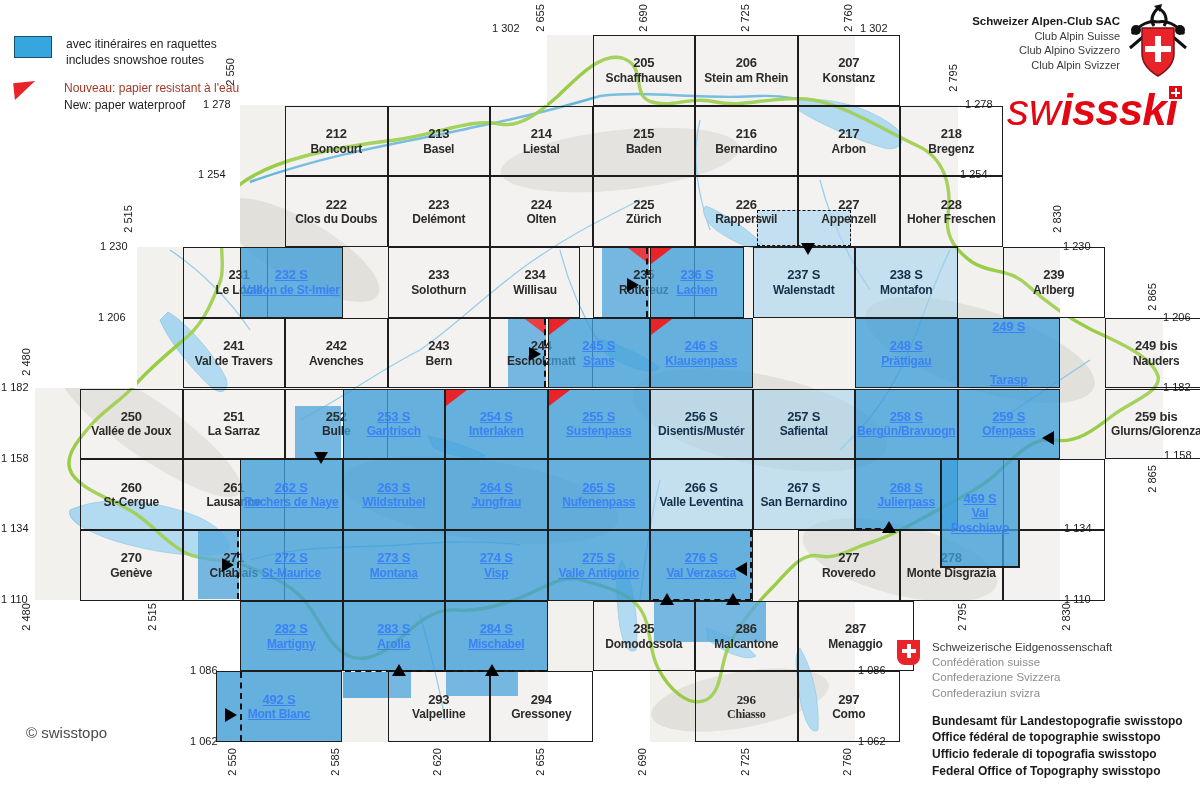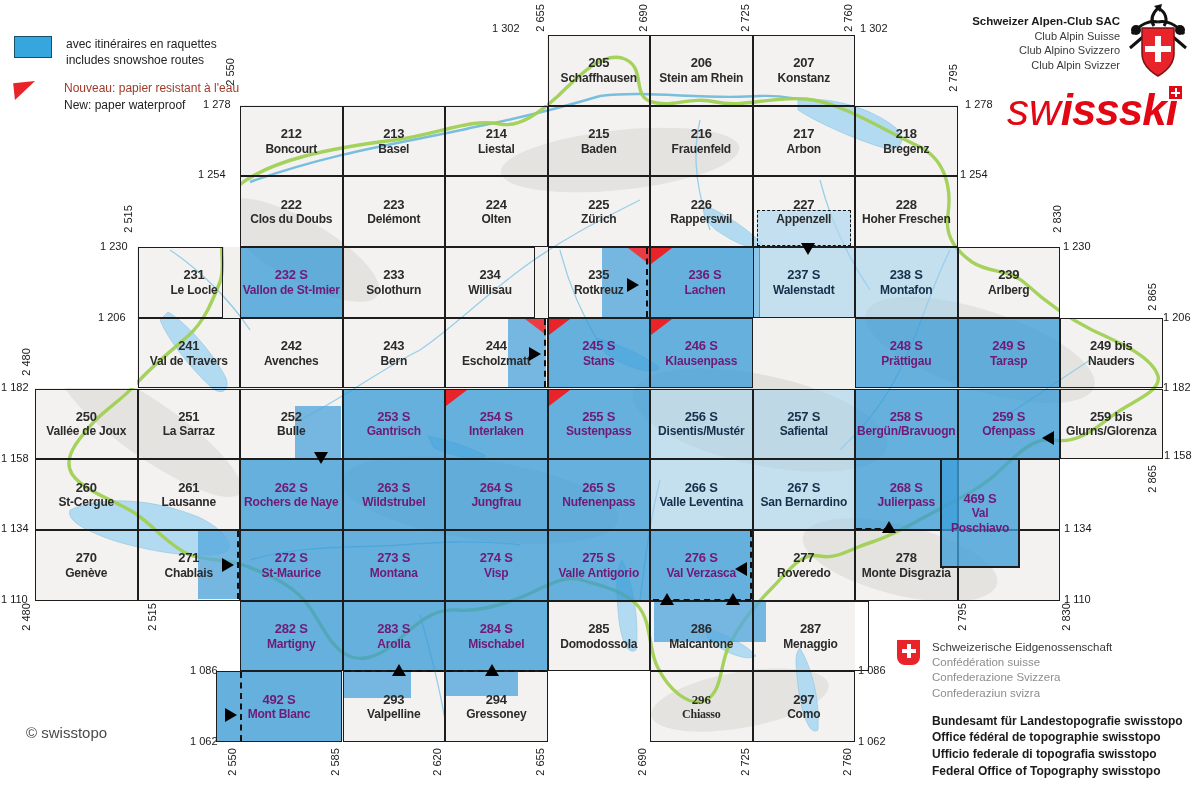--- a/index.html
+++ b/index.html
@@ -5,24 +5,24 @@
   html,body{margin:0;padding:0;background:#fff;}
   body{width:1200px;height:785px;position:relative;overflow:hidden;
        font-family:"Liberation Sans","DejaVu Sans",sans-serif;color:#222;}
   #map{position:absolute;inset:0;}
   #basemap{position:absolute;left:0;top:0;}
   
   .sheet{position:absolute;border:1px solid #1d1d1d;box-sizing:border-box;
          display:flex;flex-direction:column;align-items:center;justify-content:center;}
   .f-b{background:rgba(62,158,216,.78);}
   .f-l{background:rgba(168,211,238,.62);}
-  .f-w{background:rgba(255,255,255,.12);}
+  .f-w{background:rgba(255,255,255,.12);margin-left:45px;}
   .snum{font-size:13px;font-weight:bold;line-height:1.2;letter-spacing:-.2px;}
   .sname{font-size:12px;font-weight:bold;line-height:1.2;white-space:nowrap;letter-spacing:-.2px;}
-  .f-b .snum,.f-b .sname{color:#701a75;}
+  .f-b .snum,.f-b .sname{color:#3b82f6;text-decoration:underline;}
   .f-l .snum,.f-l .sname{color:#15304a;}
   .f-w .snum,.f-w .sname{color:#2b2b2b;}
   .special{border-width:2px;z-index:8;}
   .special .sname{white-space:normal;text-align:center;width:95%;}
   
   .red-tl{position:absolute;left:0;top:0;width:0;height:0;
           border-top:16px solid #e8232a;border-right:21px solid transparent;}
   .red-tr{position:absolute;right:0;top:0;width:0;height:0;
           border-top:16px solid #e8232a;border-left:21px solid transparent;}
   
@@ -175,21 +175,21 @@
     <div class="sheet f-w" style="left: 445px; top: 105.7px; width: 102.5px; height: 70.7px;">
       <div class="snum">214</div>
       <div class="sname">Liestal</div>
     </div>
     <div class="sheet f-w" style="left: 547.5px; top: 105.7px; width: 102.5px; height: 70.7px;">
       <div class="snum">215</div>
       <div class="sname">Baden</div>
     </div>
     <div class="sheet f-w" style="left: 650px; top: 105.7px; width: 102.5px; height: 70.7px;">
       <div class="snum">216</div>
-      <div class="sname">Frauenfeld</div>
+      <div class="sname">Bernardino</div>
     </div>
     <div class="sheet f-w" style="left: 752.5px; top: 105.7px; width: 102.5px; height: 70.7px;">
       <div class="snum">217</div>
       <div class="sname">Arbon</div>
     </div>
     <div class="sheet f-w" style="left: 855px; top: 105.7px; width: 102.5px; height: 70.7px;">
       <div class="snum">218</div>
       <div class="sname">Bregenz</div>
     </div>
     <div class="sheet f-w" style="left: 240px; top: 176.4px; width: 102.5px; height: 70.7px; justify-content: center;">
@@ -233,21 +233,21 @@
       <div class="sname">Solothurn</div>
     </div>
     <div class="sheet f-w" style="left: 445px; top: 247.1px; width: 90px; height: 70.7px;">
       <div class="snum">234</div>
       <div class="sname">Willisau</div>
     </div>
     <div class="sheet f-w" style="left: 547.5px; top: 247.1px; width: 102.5px; height: 70.7px;">
       <div class="snum">235</div>
       <div class="sname">Rotkreuz</div>
     </div>
-    <div class="sheet f-b" style="left: 650px; top: 247.1px; width: 110px; height: 70.7px;">
+    <div class="sheet f-b" style="left: 650px; top: 247.1px; width: 94px; height: 70.7px;">
       <div class="snum">236 S</div>
       <div class="sname">Lachen</div>
       <div class="red-tl"></div>
     </div>
     <div class="sheet f-l" style="left: 752.5px; top: 247.1px; width: 102.5px; height: 70.7px;">
       <div class="snum">237 S</div>
       <div class="sname">Walenstadt</div>
     </div>
     <div class="sheet f-l" style="left: 855px; top: 247.1px; width: 102.5px; height: 70.7px;">
       <div class="snum">238 S</div>
@@ -280,21 +280,21 @@
     </div>
     <div class="sheet f-b" style="left: 650px; top: 317.8px; width: 102.5px; height: 70.7px;">
       <div class="snum">246 S</div>
       <div class="sname">Klausenpass</div>
       <div class="red-tl"></div>
     </div>
     <div class="sheet f-b" style="left: 855px; top: 317.8px; width: 102.5px; height: 70.7px;">
       <div class="snum">248 S</div>
       <div class="sname">Prättigau</div>
     </div>
-    <div class="sheet f-b" style="left: 957.5px; top: 317.8px; width: 102.5px; height: 70.7px;">
+    <div class="sheet f-b" style="left: 957.5px; top: 317.8px; width: 102.5px; height: 70.7px; justify-content: space-between;">
       <div class="snum">249 S</div>
       <div class="sname">Tarasp</div>
     </div>
     <div class="sheet f-w" style="left: 1060px; top: 317.8px; width: 102.5px; height: 70.7px;">
       <div class="snum">249 bis</div>
       <div class="sname">Nauders</div>
     </div>
     <div class="sheet f-w" style="left: 35px; top: 388.5px; width: 102.5px; height: 70.7px;">
       <div class="snum">250</div>
       <div class="sname">Vallée de Joux</div>

